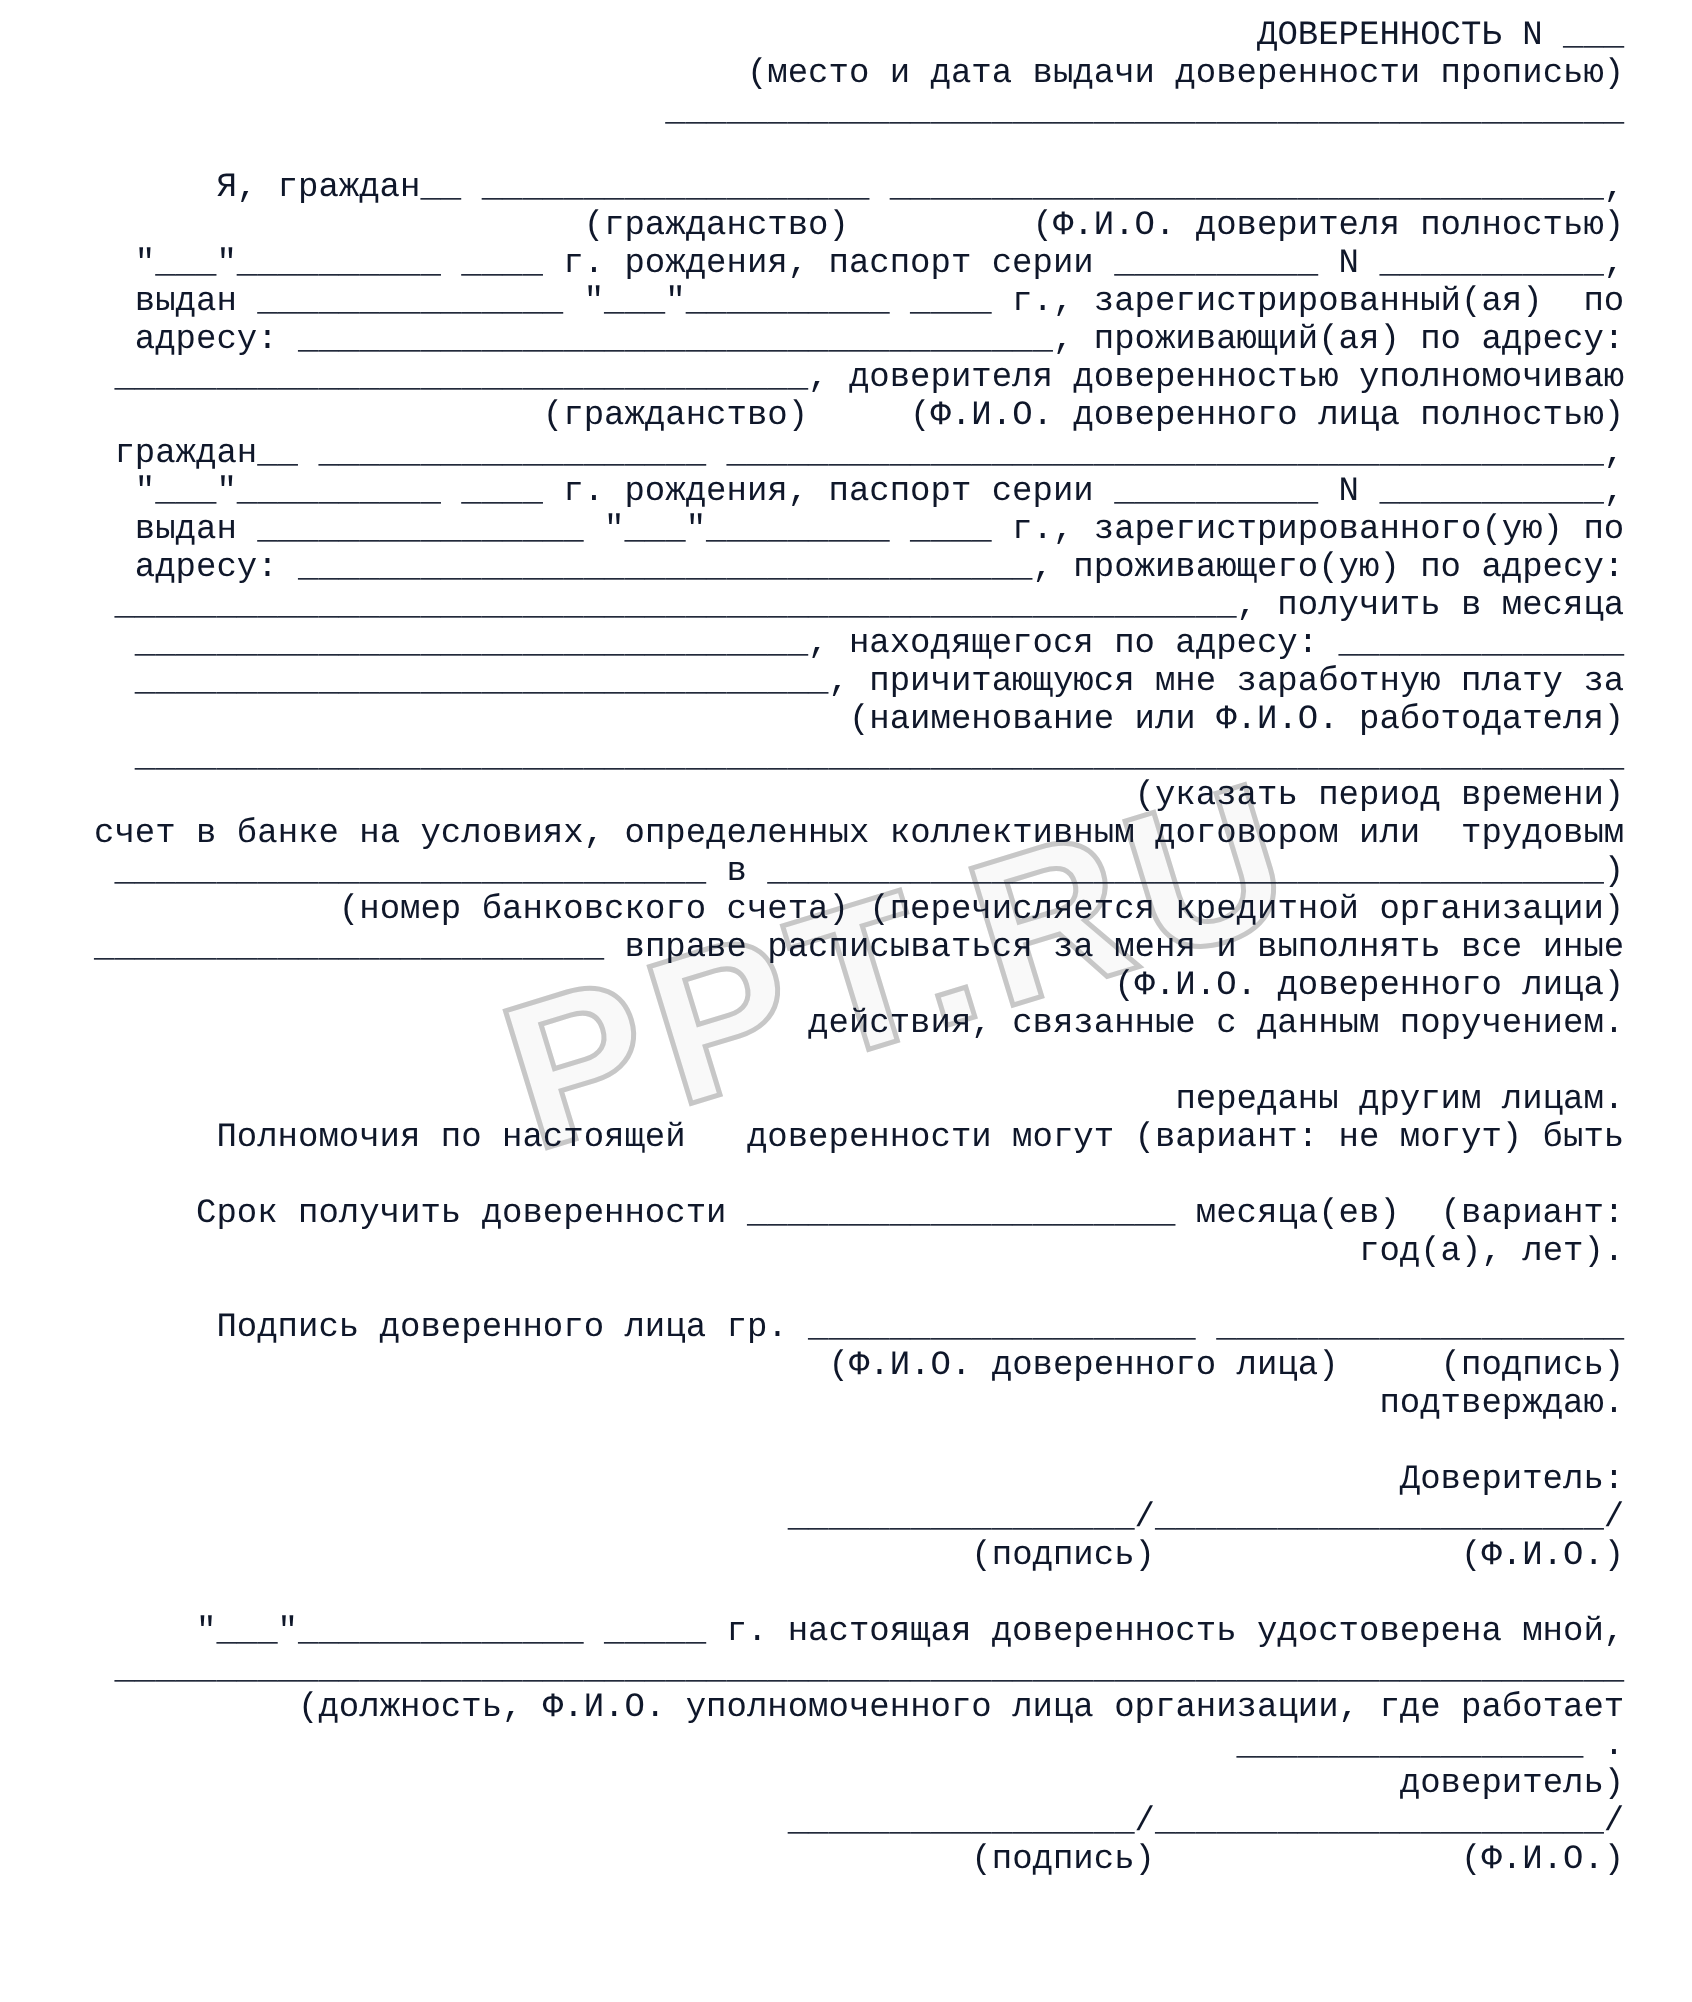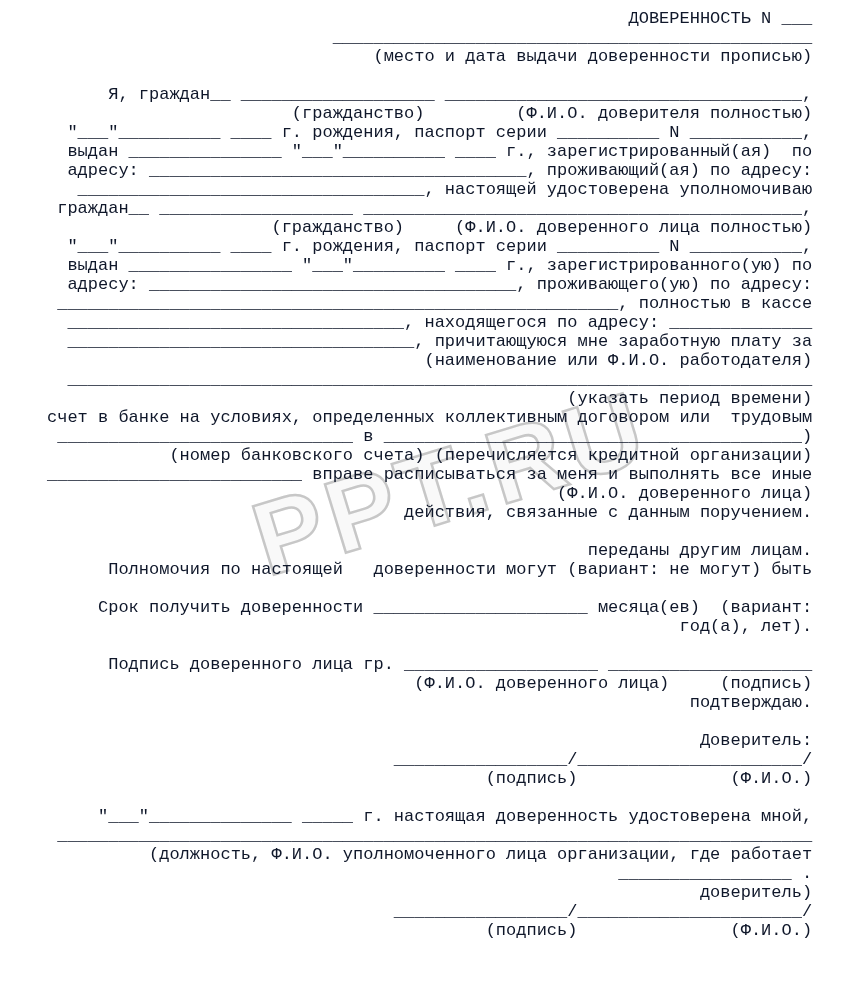--- a/index.html
+++ b/index.html
@@ -45,35 +45,35 @@
     text-align: right;
   }
 </style>
 </head>
 <body>
 
 <div class="watermark">PPT.RU</div>
 
 <div class="doc">
   <div class="doc-line">                         ДОВЕРЕННОСТЬ N ___</div>
+  <div class="doc-line">             (место и дата выдачи доверенности прописью)</div>
   <div class="doc-line">           _______________________________________________</div>
-  <div class="doc-line">             (место и дата выдачи доверенности прописью)</div>
   <div class="doc-line"></div>
   <div class="doc-line">    Я, граждан__ ___________________ ___________________________________,</div>
   <div class="doc-line">                    (гражданство)         (Ф.И.О. доверителя полностью)</div>
   <div class="doc-line">"___"__________ ____ г. рождения, паспорт серии __________ N ___________,</div>
   <div class="doc-line">выдан _______________ "___"__________ ____ г., зарегистрированный(ая)  по</div>
   <div class="doc-line">адресу: _____________________________________, проживающий(ая) по адресу:</div>
-  <div class="doc-line">__________________________________, настоящей удостоверена уполномочиваю</div>
+  <div class="doc-line">__________________________________, доверителя доверенностью уполномочиваю</div>
+  <div class="doc-line">                   (гражданство)     (Ф.И.О. доверенного лица полностью)</div>
   <div class="doc-line">граждан__ ___________________ ___________________________________________,</div>
-  <div class="doc-line">                   (гражданство)     (Ф.И.О. доверенного лица полностью)</div>
   <div class="doc-line">"___"__________ ____ г. рождения, паспорт серии __________ N ___________,</div>
   <div class="doc-line">выдан ________________ "___"_________ ____ г., зарегистрированного(ую) по</div>
   <div class="doc-line">адресу: ____________________________________, проживающего(ую) по адресу:</div>
-  <div class="doc-line">_______________________________________________________, полностью в кассе</div>
+  <div class="doc-line">_______________________________________________________, получить в месяца</div>
   <div class="doc-line">_________________________________, находящегося по адресу: ______________</div>
   <div class="doc-line">__________________________________, причитающуюся мне заработную плату за</div>
   <div class="doc-line">(наименование или Ф.И.О. работодателя)</div>
   <div class="doc-line">_________________________________________________________________________</div>
   <div class="doc-line">                         (указать период времени)</div>
   <div class="doc-line">счет в банке на условиях, определенных коллективным договором или  трудовым</div>
   <div class="doc-line">_____________________________ в _________________________________________)</div>
   <div class="doc-line">     (номер банковского счета) (перечисляется кредитной организации)</div>
   <div class="doc-line">_________________________ вправе расписываться за меня и выполнять все иные</div>
   <div class="doc-line">(Ф.И.О. доверенного лица)</div>

